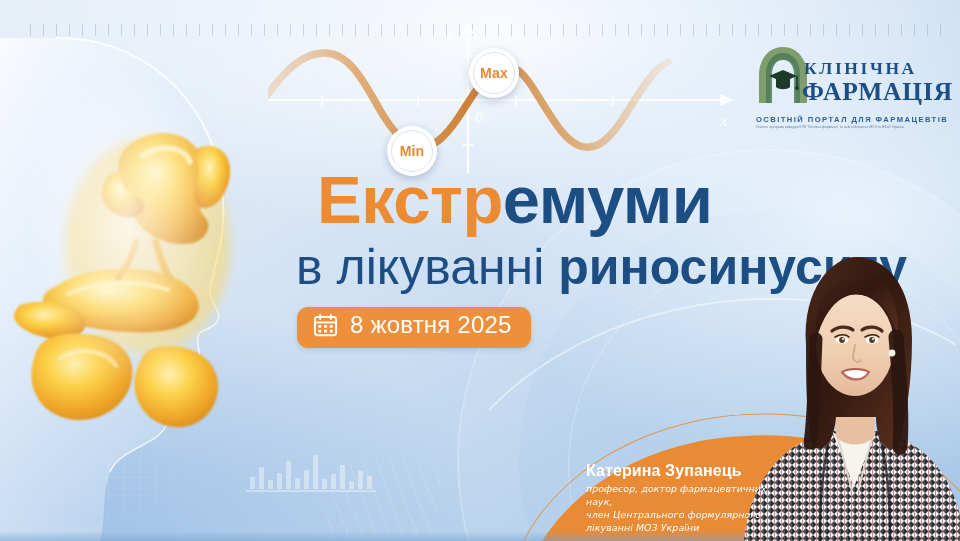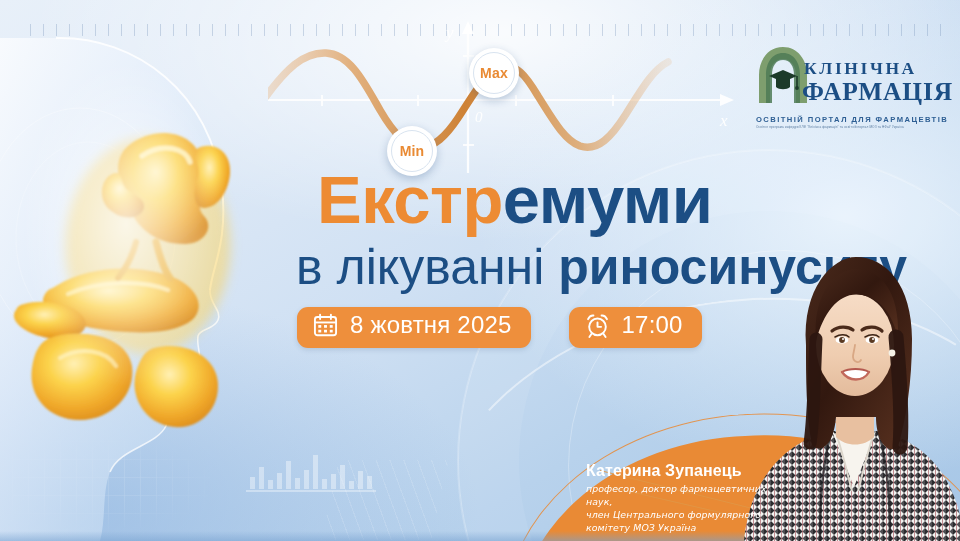--- a/index.html
+++ b/index.html
@@ -365,44 +365,33 @@
         <rect x="5.6" y="11.6" width="2.6" height="2.4" fill="#ffffff" stroke="none"></rect>
         <rect x="10.7" y="11.6" width="2.6" height="2.4" fill="#ffffff" stroke="none"></rect>
         <rect x="15.8" y="11.6" width="2.6" height="2.4" fill="#ffffff" stroke="none"></rect>
         <rect x="5.6" y="15.8" width="2.6" height="2.4" fill="#ffffff" stroke="none"></rect>
         <rect x="10.7" y="15.8" width="2.6" height="2.4" fill="#ffffff" stroke="none"></rect>
         <rect x="15.8" y="15.8" width="2.6" height="2.4" fill="#ffffff" stroke="none"></rect>
       </svg>
       <span class="pill-text">8 жовтня 2025</span>
     </div>
 
-    <div class="pill">
-      <svg width="27" height="27" viewBox="0 0 24 24" fill="none" stroke="#ffffff" stroke-width="1.7">
-        <circle cx="12" cy="13.2" r="7.4"></circle>
-        <path d="M12 9.4 V13.2 H15.2" stroke-linecap="round" stroke-linejoin="round"></path>
-        <path d="M3.6 6.4 C4.6 4.2 6.6 2.9 8.4 3.1" stroke-linecap="round"></path>
-        <path d="M20.4 6.4 C19.4 4.2 17.4 2.9 15.6 3.1" stroke-linecap="round"></path>
-        <path d="M6.6 19.6 L4.8 22.2" stroke-linecap="round"></path>
-        <path d="M17.4 19.6 L19.2 22.2" stroke-linecap="round"></path>
-      </svg>
-      <span class="pill-text">17:00</span>
-    </div>
   </div>
 
   <div class="blob-outline"></div>
   <div class="speaker-blob"></div>
   <div class="thread" id="thread-1"></div>
   <div class="thread" id="thread-2"></div>
 
   <div class="speaker-text">
     <div class="speaker-name">Катерина Зупанець</div>
     <div class="speaker-role">
       <div>професор, доктор фармацевтичних наук,</div>
       <div>член Центрального формулярного</div>
-      <div>комітету МОЗ Україна</div>
+      <div>лікуванні МОЗ України</div>
     </div>
   </div>
 
   <div class="portrait">
     <svg width="230" height="300" viewBox="0 0 230 300">
       <defs>
         <linearGradient id="hairGrad" x1="0" y1="0" x2="1" y2="1">
           <stop offset="0%" stop-color="#4A2A1C"></stop>
           <stop offset="45%" stop-color="#32180F"></stop>
           <stop offset="100%" stop-color="#5A3220"></stop>

